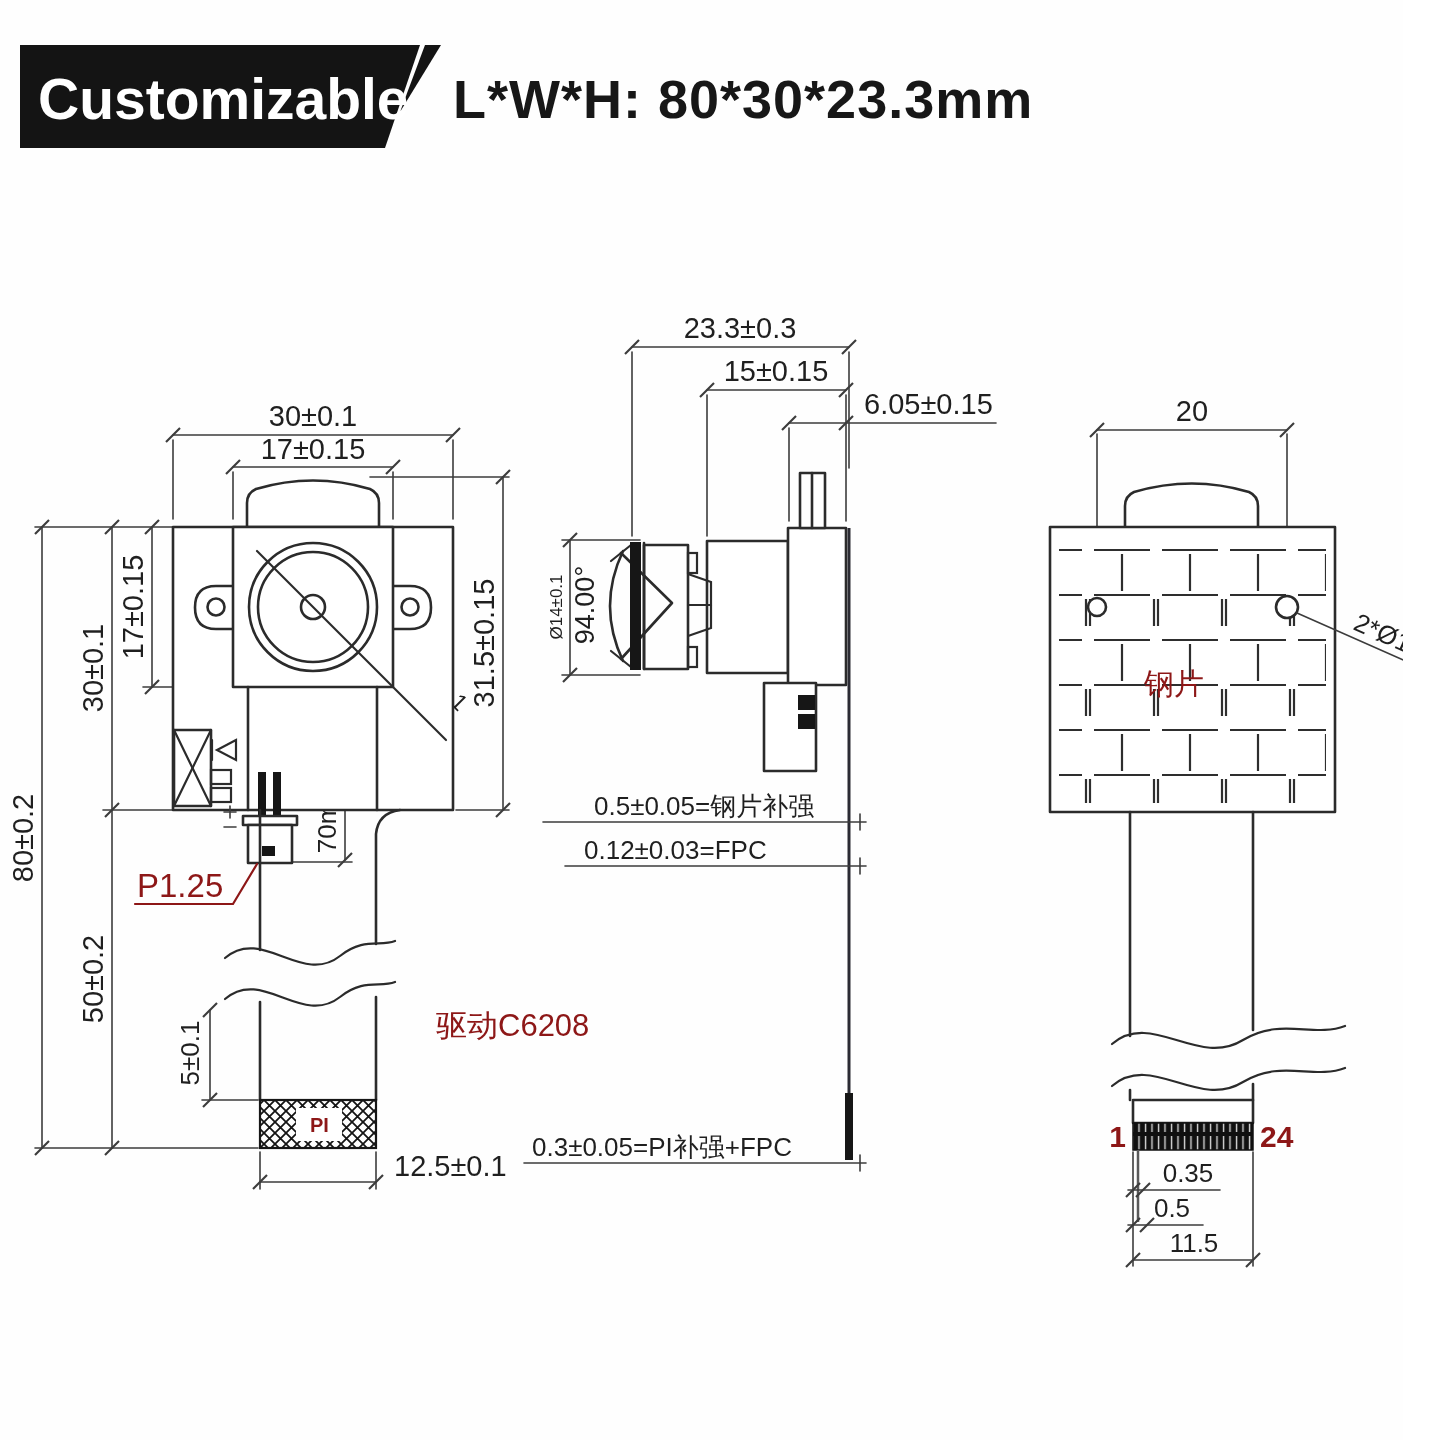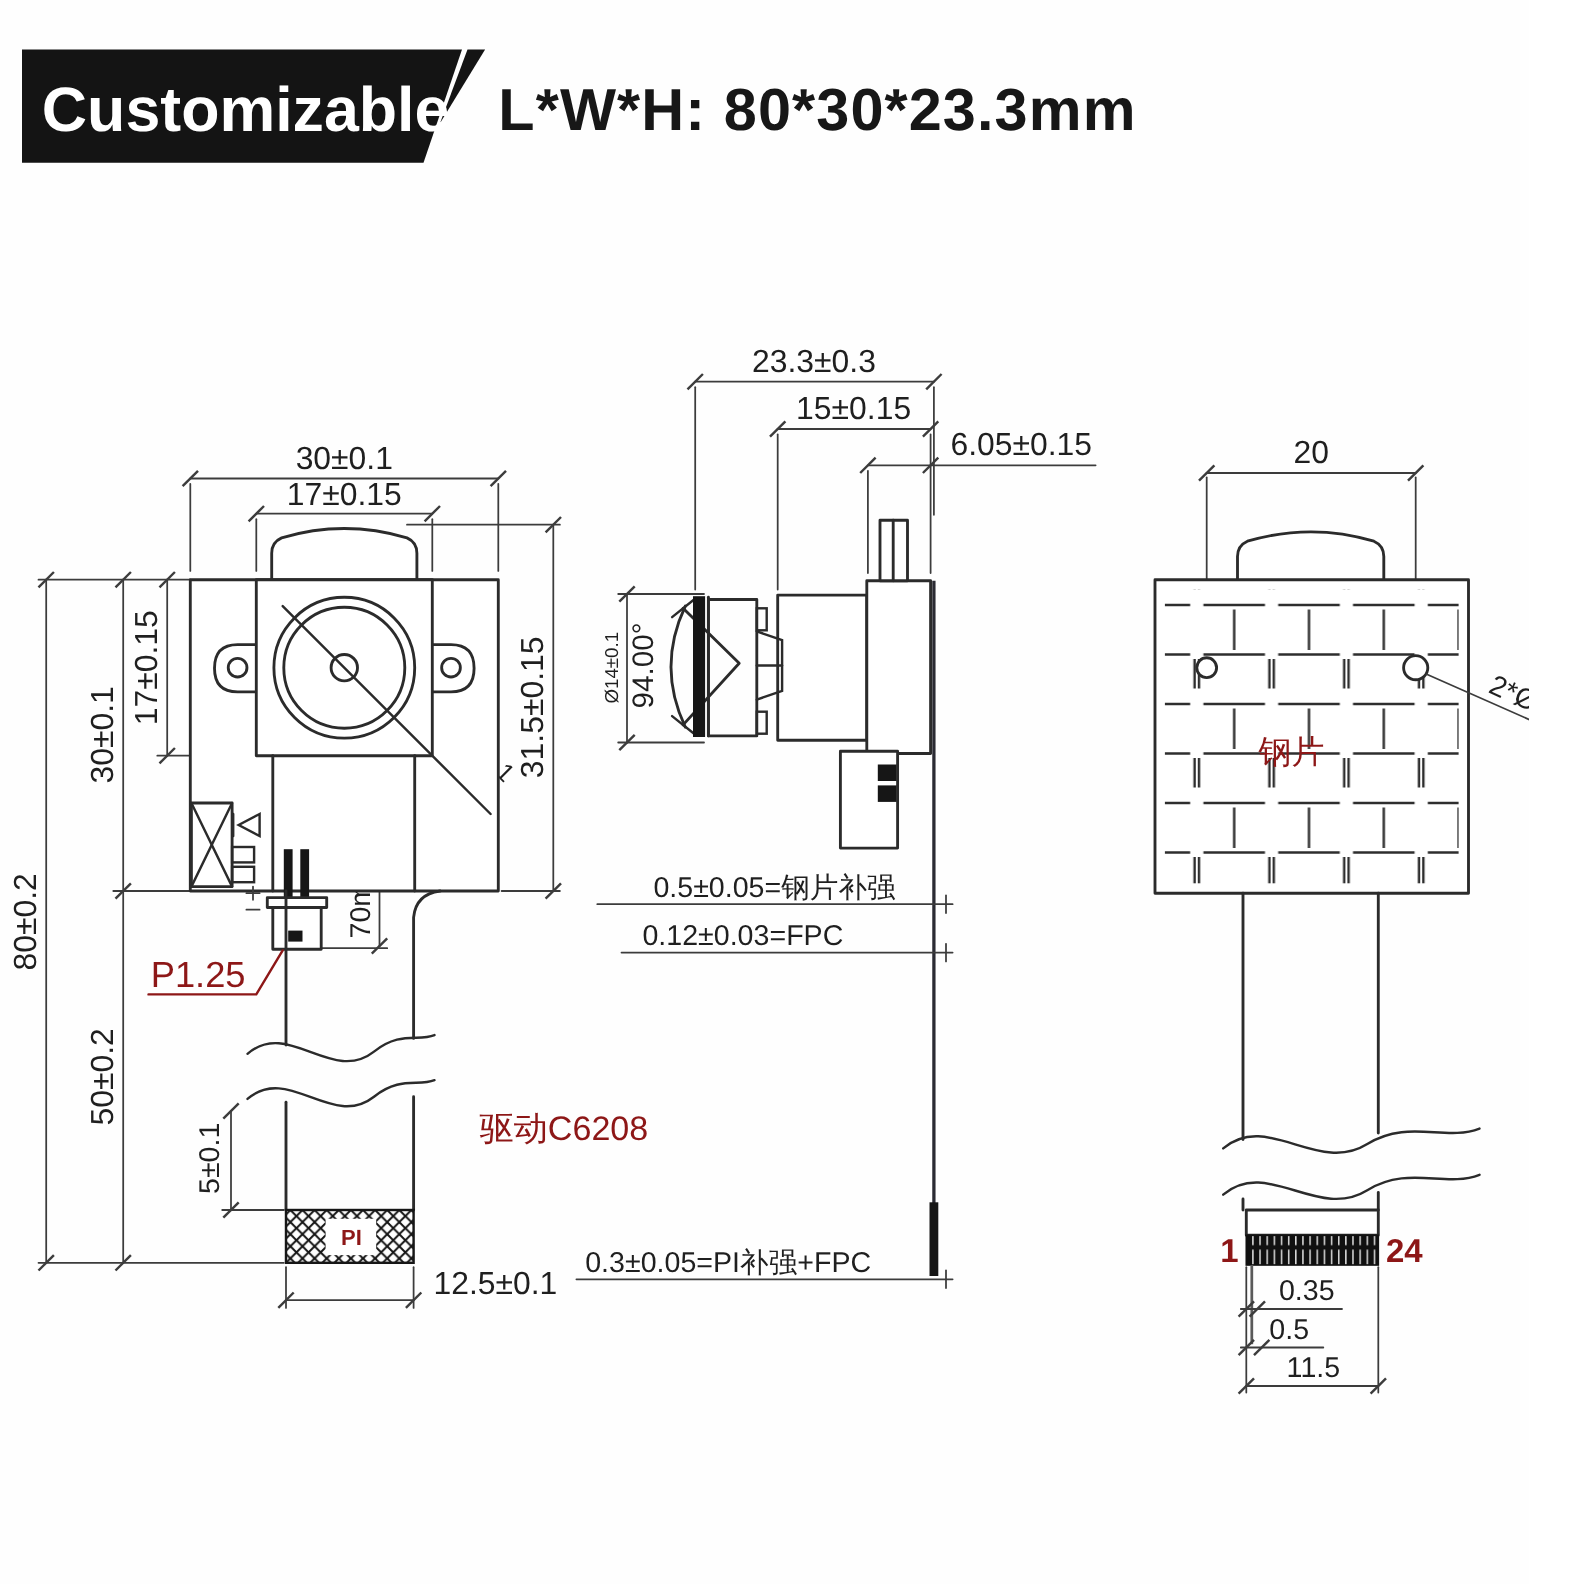--- a/index.html
+++ b/index.html
@@ -1,17 +1,17 @@
 <!DOCTYPE html>
 <html><head>
 <meta charset="utf-8">
 <style>
   html,body{margin:0;padding:0;background:#ffffff;}
   .page{position:relative;width:1390px;height:1440px;background:#fefefe;overflow:hidden;
-        font-family:"Liberation Sans","DejaVu Sans",sans-serif;}
+        font-family:"Liberation Sans","DejaVu Sans",sans-serif;padding-left:13px;}
   svg{position:absolute;left:0;top:0;}
   
   .o  {fill:none;stroke:#2b2b2b;stroke-width:2.6;stroke-linejoin:round;stroke-linecap:round;}
   .of {fill:#ffffff;stroke:#2b2b2b;stroke-width:2.6;stroke-linejoin:round;}
   .o2 {fill:none;stroke:#2b2b2b;stroke-width:2.2;stroke-linecap:round;}
   
   .d  {fill:none;stroke:#3c3c3c;stroke-width:1.6;stroke-linecap:round;}
   .blk{fill:#161616;stroke:none;}
   text{fill:#1f1f1f;font-family:"Liberation Sans","DejaVu Sans",sans-serif;}
   .dt {font-size:29px;}

